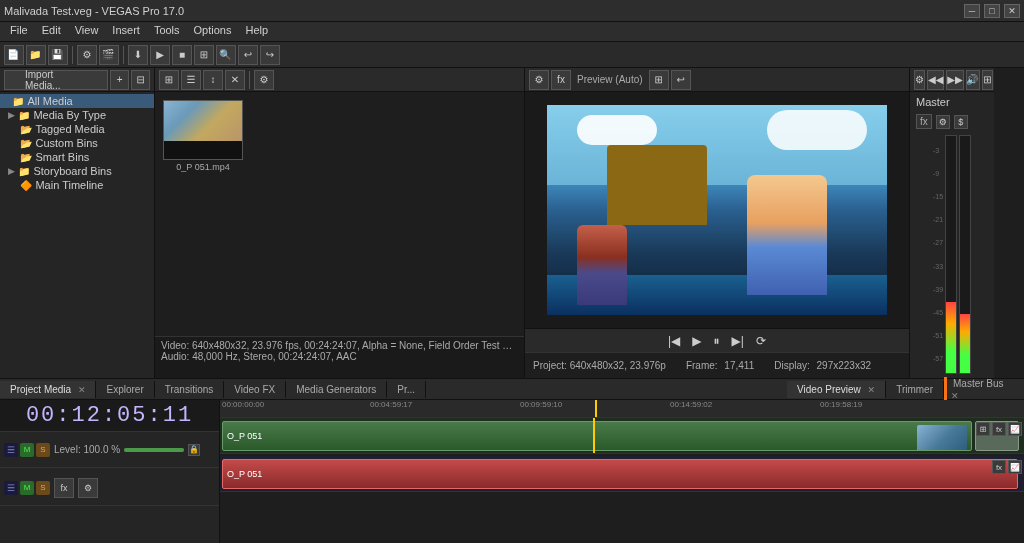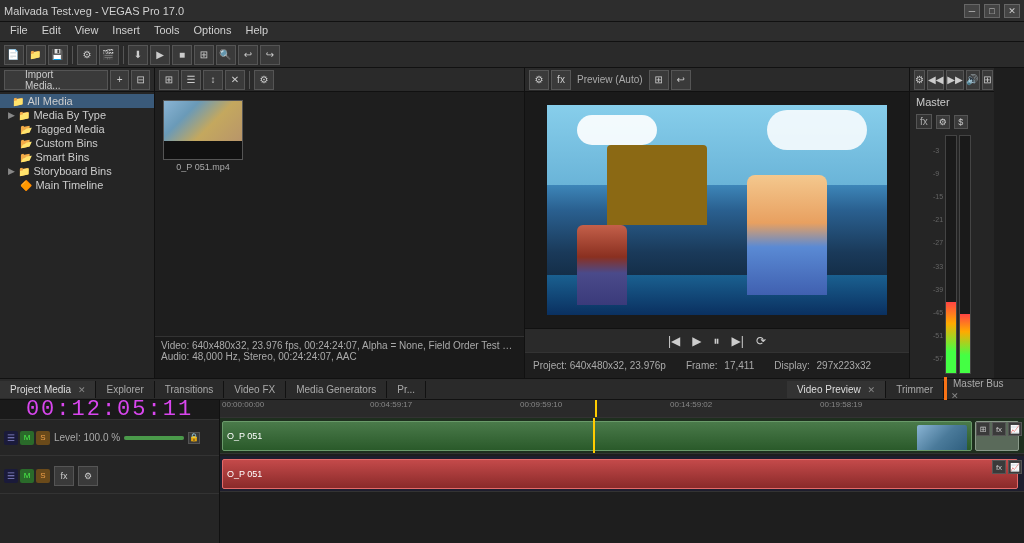--- a/index.html
+++ b/index.html
@@ -370,27 +370,27 @@
       display: flex;
     }
     #timeline-left {
       width: 220px;
       background: #252525;
       border-right: 1px solid #111;
       display: flex;
       flex-direction: column;
     }
     #timecode-display {
-      height: 20px;
+      height: 32px;
       background: #1a1a1a;
       display: flex;
       align-items: center;
       justify-content: center;
       font-size: 22px;
-      color: #d946ef;
+      color: #c4b5fd;
       font-family: 'Courier New', monospace;
       letter-spacing: 2px;
       border-bottom: 1px solid #333;
       text-align: right;
     }
     #track-controls {
       flex: 1;
       display: flex;
       flex-direction: column;
     }

